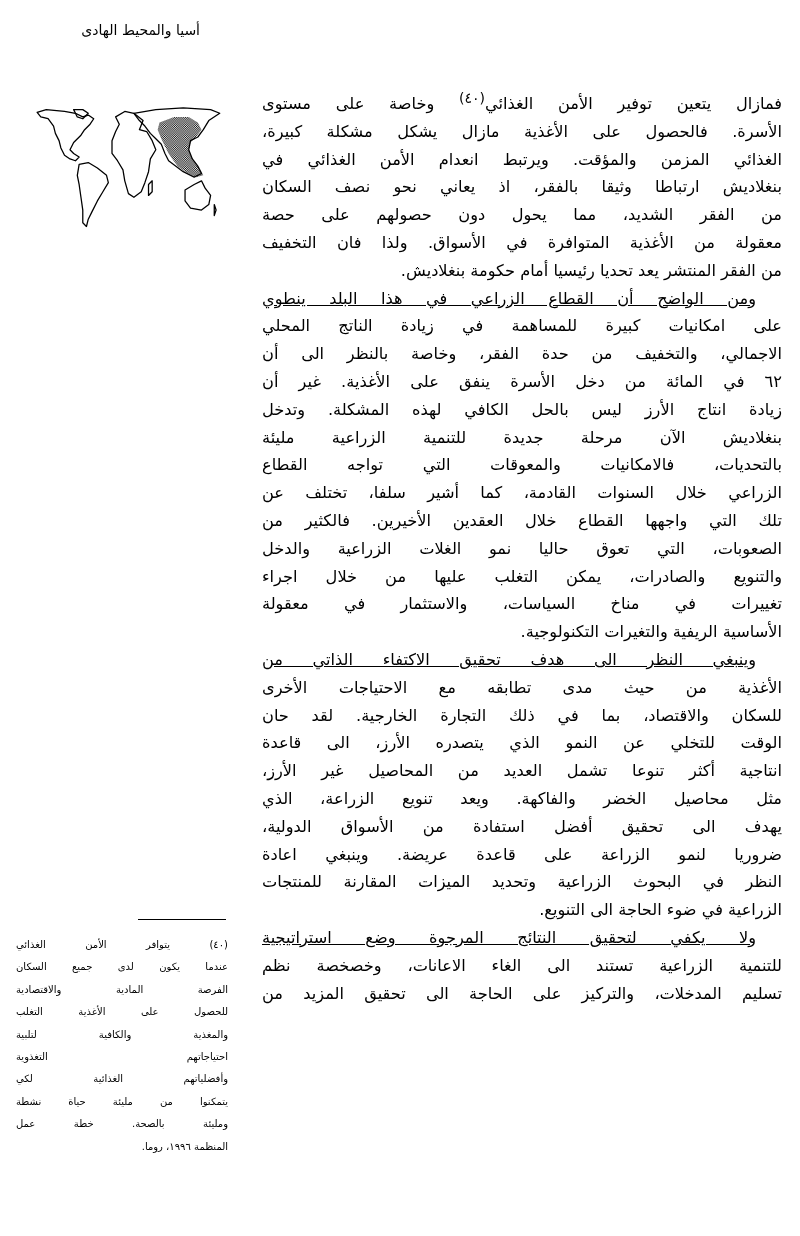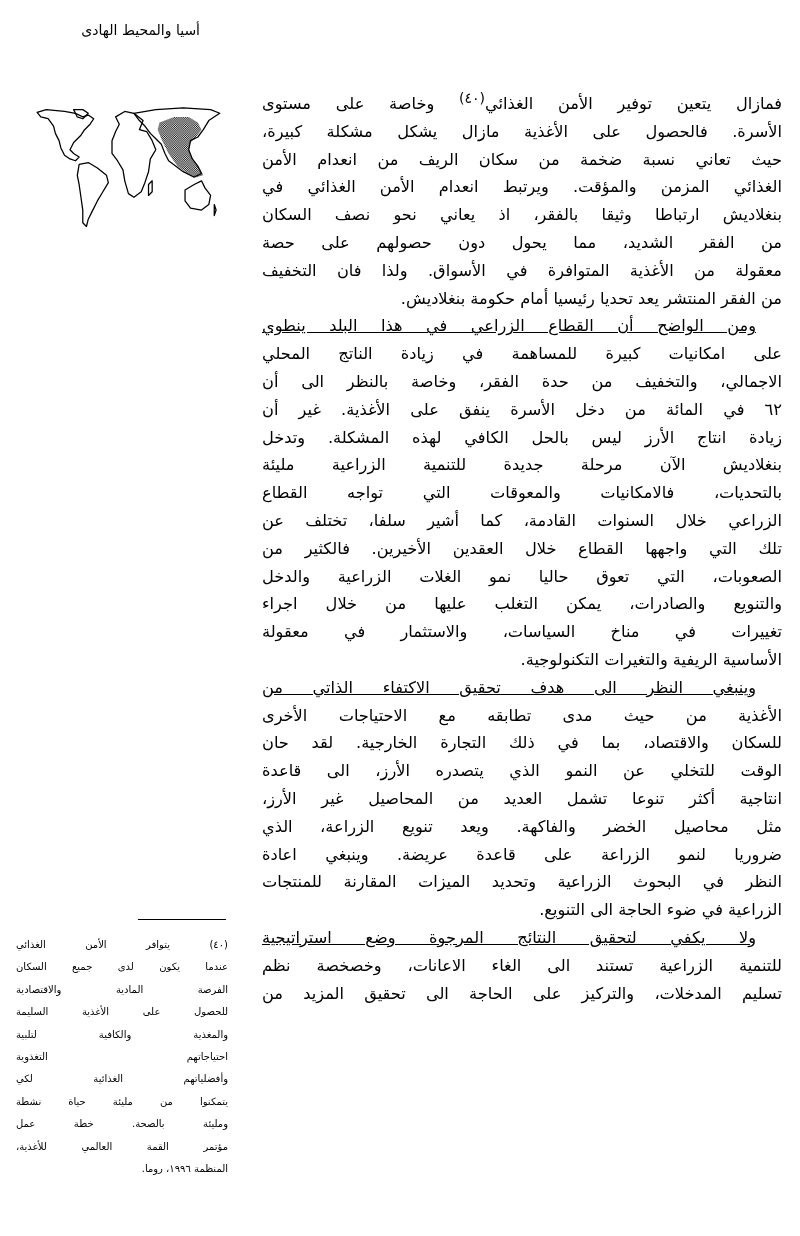--- a/index.html
+++ b/index.html
@@ -37,21 +37,20 @@
     <path d="M116,26 L140,22 L170,20 L200,22 L210,26 L198,34 L192,44 L186,52 L178,56 L176,66 L180,76 L186,84 L190,92 L182,96 L170,90 L162,84 L154,78 L150,70 L146,60 L140,54 L134,48 L128,40 L122,34 Z"></path>
     <path d="M172,110 L182,104 L190,100 L194,108 L200,116 L198,126 L190,132 L178,130 L172,122 Z"></path>
     <path d="M204,126 L206,132 L204,138 Z"></path>
   </g>
   <path fill="url(#dots)" stroke="none" d="M144,36 L160,30 L176,30 L186,36 L190,44 L184,52 L178,58 L176,66 L180,76 L188,86 L192,94 L184,96 L172,90 L164,84 L158,76 L154,70 L150,62 L146,54 L142,44 Z"></path>
 </svg>
 
 <div class="main" id="main">
     <span class="line"><span>فمازال يتعين توفير الأمن الغذائي</span><sup>(٤٠)</sup><span> وخاصة على مستوى</span></span>
     <span class="line"><span>الأسرة. فالحصول على الأغذية مازال يشكل مشكلة كبيرة،</span></span>
-    <span class="line"><span>حيث تعاني نسبة ضخمة من سكان الريف من انعدام الأمن</span></span>
     <span class="line"><span>الغذائي المزمن والمؤقت. ويرتبط انعدام الأمن الغذائي في</span></span>
     <span class="line"><span>بنغلاديش ارتباطا وثيقا بالفقر، اذ يعاني نحو نصف السكان</span></span>
     <span class="line"><span>من الفقر الشديد، مما يحول دون حصولهم على حصة</span></span>
     <span class="line"><span>معقولة من الأغذية المتوافرة في الأسواق. ولذا فان التخفيف</span></span>
     <span class="line last"><span>من الفقر المنتشر يعد تحديا رئيسيا أمام حكومة بنغلاديش.</span></span>
     <span class="line indent"><span>ومن الواضح أن القطاع الزراعي في هذا البلد ينطوي</span></span>
     <span class="line"><span>على امكانيات كبيرة للمساهمة في زيادة الناتج المحلي</span></span>
     <span class="line"><span>الاجمالي، والتخفيف من حدة الفقر، وخاصة بالنظر الى أن</span></span>
     <span class="line"><span>٦٢ في المائة من دخل الأسرة ينفق على الأغذية. غير أن</span></span>
     <span class="line"><span>زيادة انتاج الأرز ليس بالحل الكافي لهذه المشكلة. وتدخل</span></span>
@@ -62,34 +61,34 @@
     <span class="line"><span>الصعوبات، التي تعوق حاليا نمو الغلات الزراعية والدخل</span></span>
     <span class="line"><span>والتنويع والصادرات، يمكن التغلب عليها من خلال اجراء</span></span>
     <span class="line"><span>تغييرات في مناخ السياسات، والاستثمار في معقولة</span></span>
     <span class="line last"><span>الأساسية الريفية والتغيرات التكنولوجية.</span></span>
     <span class="line indent"><span>وينبغي النظر الى هدف تحقيق الاكتفاء الذاتي من</span></span>
     <span class="line"><span>الأغذية من حيث مدى تطابقه مع الاحتياجات الأخرى</span></span>
     <span class="line"><span>للسكان والاقتصاد، بما في ذلك التجارة الخارجية. لقد حان</span></span>
     <span class="line"><span>الوقت للتخلي عن النمو الذي يتصدره الأرز، الى قاعدة</span></span>
     <span class="line"><span>انتاجية أكثر تنوعا تشمل العديد من المحاصيل غير الأرز،</span></span>
     <span class="line"><span>مثل محاصيل الخضر والفاكهة. ويعد تنويع الزراعة، الذي</span></span>
+    <span class="line"><span>يهدف الى تحقيق أفضل استفادة من الأسواق الدولية،</span></span>
     <span class="line"><span>ضروريا لنمو الزراعة على قاعدة عريضة. وينبغي اعادة</span></span>
     <span class="line"><span>النظر في البحوث الزراعية وتحديد الميزات المقارنة للمنتجات</span></span>
     <span class="line last"><span>الزراعية في ضوء الحاجة الى التنويع.</span></span>
     <span class="line indent"><span>ولا يكفي لتحقيق النتائج المرجوة وضع استراتيجية</span></span>
     <span class="line"><span>للتنمية الزراعية تستند الى الغاء الاعانات، وخصخصة نظم</span></span>
     <span class="line"><span>تسليم المدخلات، والتركيز على الحاجة الى تحقيق المزيد من</span></span>
   </div>
 
 <div class="fn-rule"></div>
 <div class="footnote" id="footnote">
     <span class="line"><span>(٤٠) يتوافر الأمن الغذائي</span></span>
     <span class="line"><span>عندما يكون لدى جميع السكان</span></span>
     <span class="line"><span>الفرصة المادية والاقتصادية</span></span>
-    <span class="line"><span>للحصول على الأغذية السليمة</span></span>
+    <span class="line"><span>للحصول على الأغذية التغلب</span></span>
     <span class="line"><span>والمغذية والكافية لتلبية</span></span>
     <span class="line"><span>احتياجاتهم التغذوية</span></span>
     <span class="line"><span>وأفضلياتهم الغذائية لكي</span></span>
     <span class="line"><span>يتمكنوا من مليئة حياة نشطة</span></span>
     <span class="line"><span>ومليئة بالصحة. خطة عمل</span></span>
-    <span class="line"><span>مؤتمر القمة العالمي للأغذية،</span></span>
     <span class="line last"><span>المنظمة ١٩٩٦، روما.</span></span>
   </div>
 
 </body></html>

